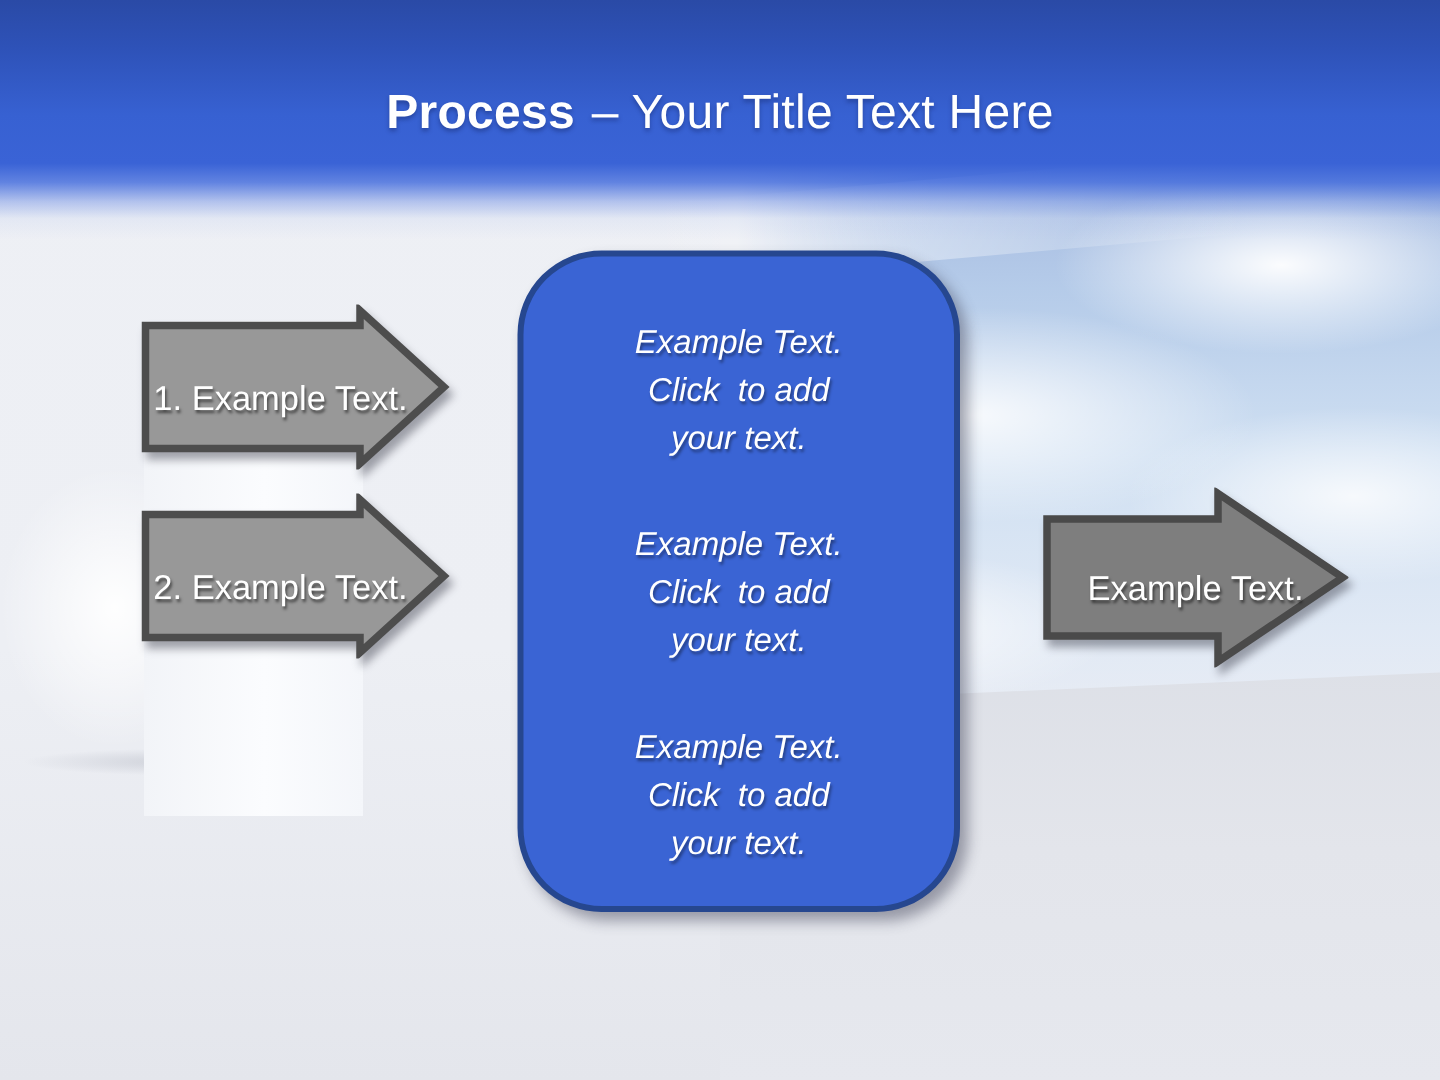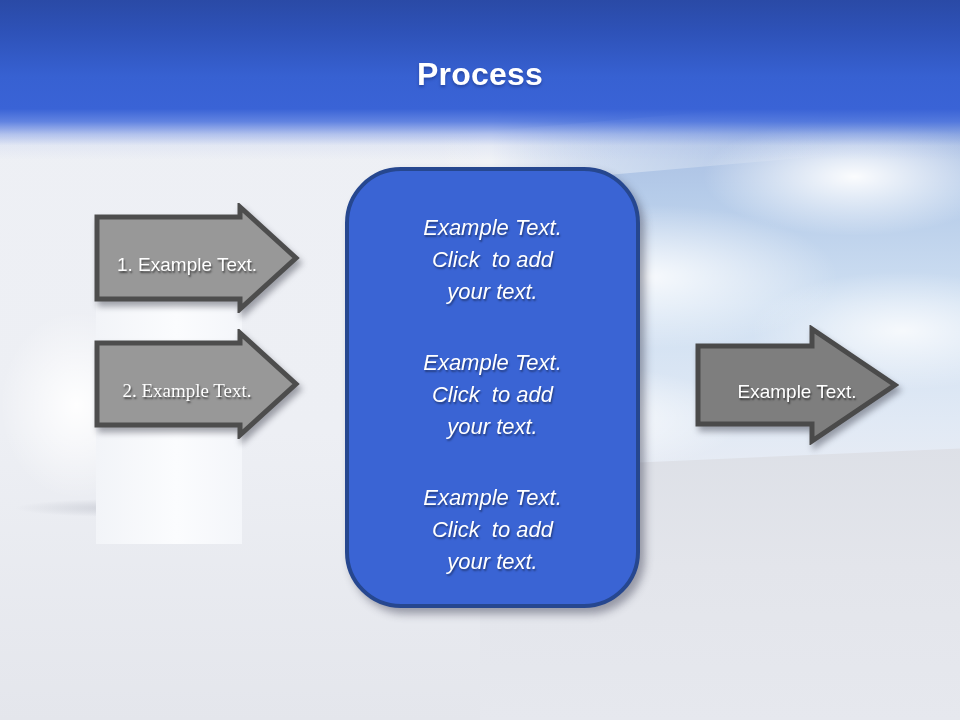--- a/index.html
+++ b/index.html
@@ -58,24 +58,24 @@
     color:#fff;font-size:32px;letter-spacing:0.2px;
     text-shadow:0 2px 3px rgba(10,20,70,0.35);white-space:nowrap;z-index:5;
   }
   .title .t-bold{font-weight:bold;}
   .title .t-rest{font-weight:normal;margin-left:0.35em;}
   
   .arrow{position:absolute;z-index:4;}
   .arrow svg{display:block;filter:drop-shadow(3px 5px 3px rgba(55,58,70,0.45));}
   .arrow .arrow-label{
     position:absolute;left:0;top:14px;bottom:0;display:flex;align-items:center;justify-content:center;
-    color:#fff;font-size:19px;text-shadow:1px 2px 2px rgba(0,0,0,0.55);white-space:nowrap;
+    color:#fff;font-size:23px;text-shadow:1px 2px 2px rgba(0,0,0,0.55);white-space:nowrap;
   }
   .arrow-l1{left:94px;top:203px;width:206px;height:110px;}
-  .arrow-l2{left:94px;top:329px;width:206px;height:110px;font-family:Liberation Serif, serif;}
+  .arrow-l2{left:94px;top:329px;width:206px;height:110px;}
   .arrow-l3{left:94px;top:450px;width:206px;height:110px;}
   .arrow-left .arrow-label{width:186px;}
   .arrow-right{left:695px;top:325px;width:204px;height:120px;}
   .arrow-right .arrow-label{width:204px;}
   
   .center-box{
     position:absolute;left:345px;top:167px;width:295px;height:441px;z-index:4;
     box-sizing:border-box;border:4px solid #26478f;border-radius:56px;
     background:#3a64d4;
     box-shadow:5px 6px 9px rgba(55,58,80,0.45);
@@ -97,20 +97,21 @@
   <div class="bg-layer bg-blob-shadow"></div>
   <div class="bg-layer bg-sky"></div>
   <div class="bg-layer bg-sky-fade"></div>
   <div class="bg-layer bg-floor"></div>
   <div class="bg-layer bg-streak"></div>
   <div class="bg-layer bg-header"></div>
   <div class="bg-layer bg-arrow-strip"></div>
 
   <div class="title">
     <span class="t-bold">Process</span>
+    <span class="t-rest">– Your Title Text Here</span>
   </div>
 
   <div class="arrow arrow-left arrow-l1">
     <svg width="206" height="110" viewBox="0 0 206 110">
       <polygon points="3,14 146,14 146,4 202,55 146,106 146,96 3,96" fill="#989898" stroke="#4d4d4d" stroke-width="5"></polygon>
     </svg>
     <span class="arrow-label">1. Example Text.</span>
   </div>
 
   <div class="arrow arrow-left arrow-l2">

